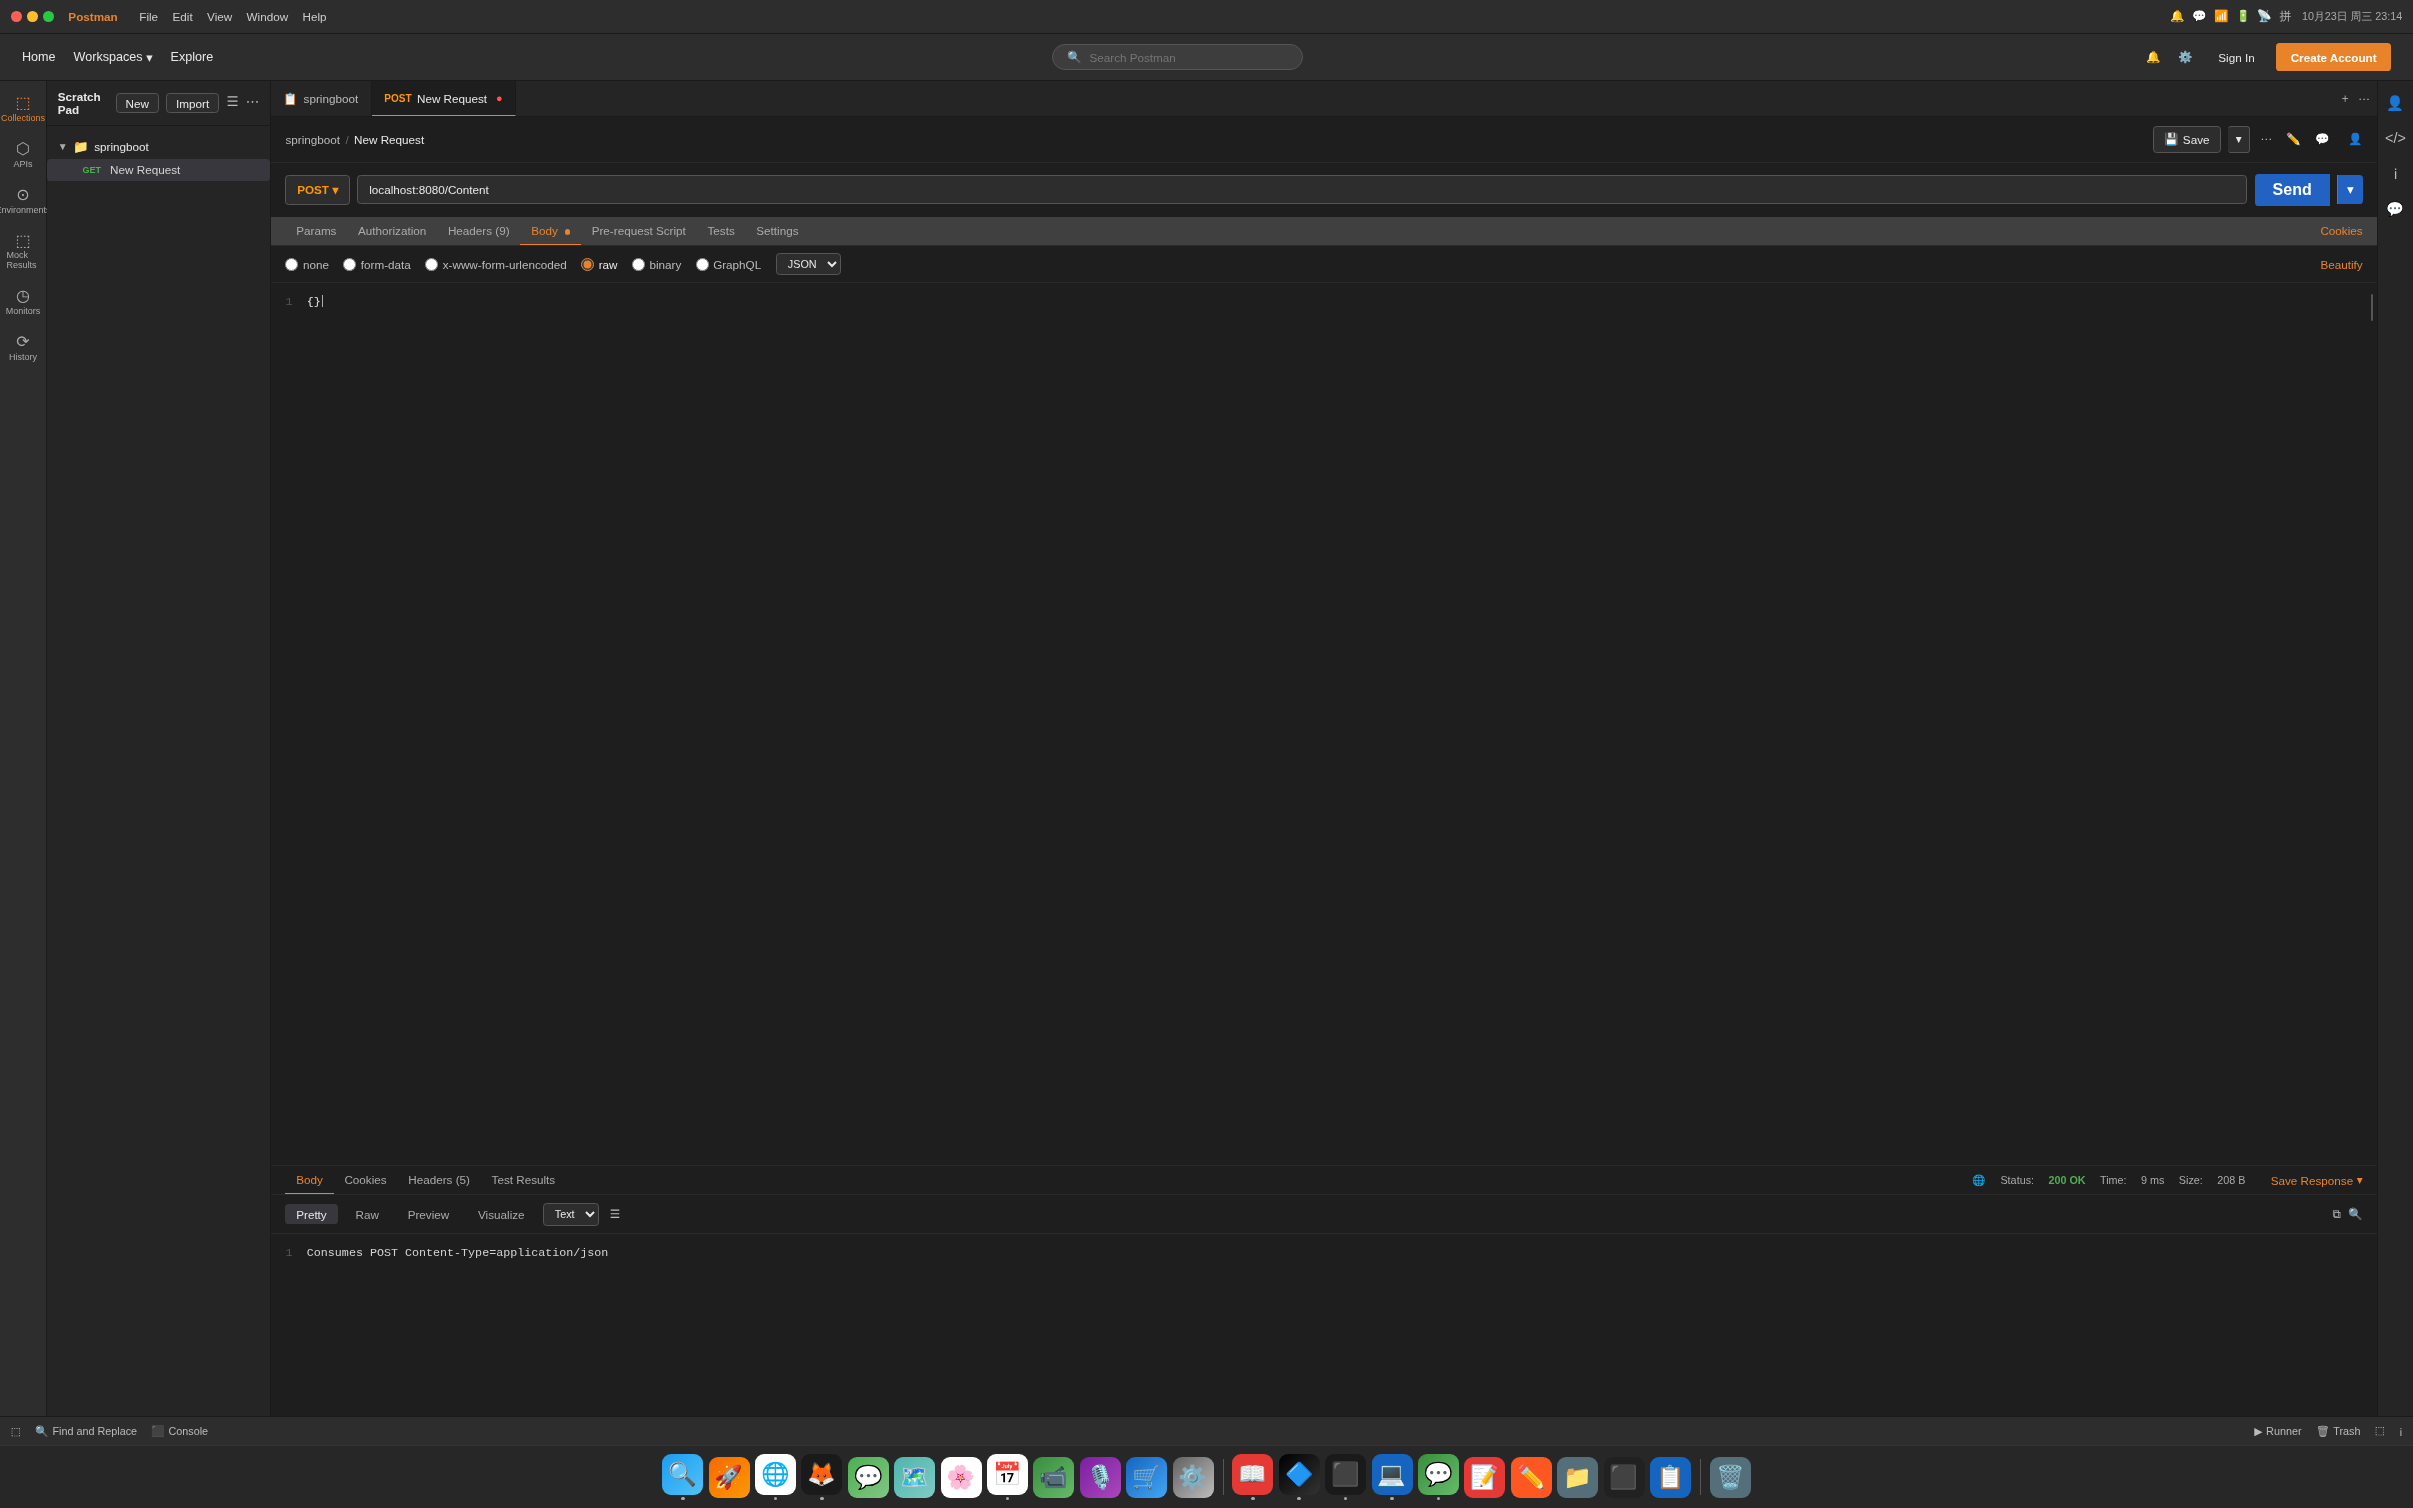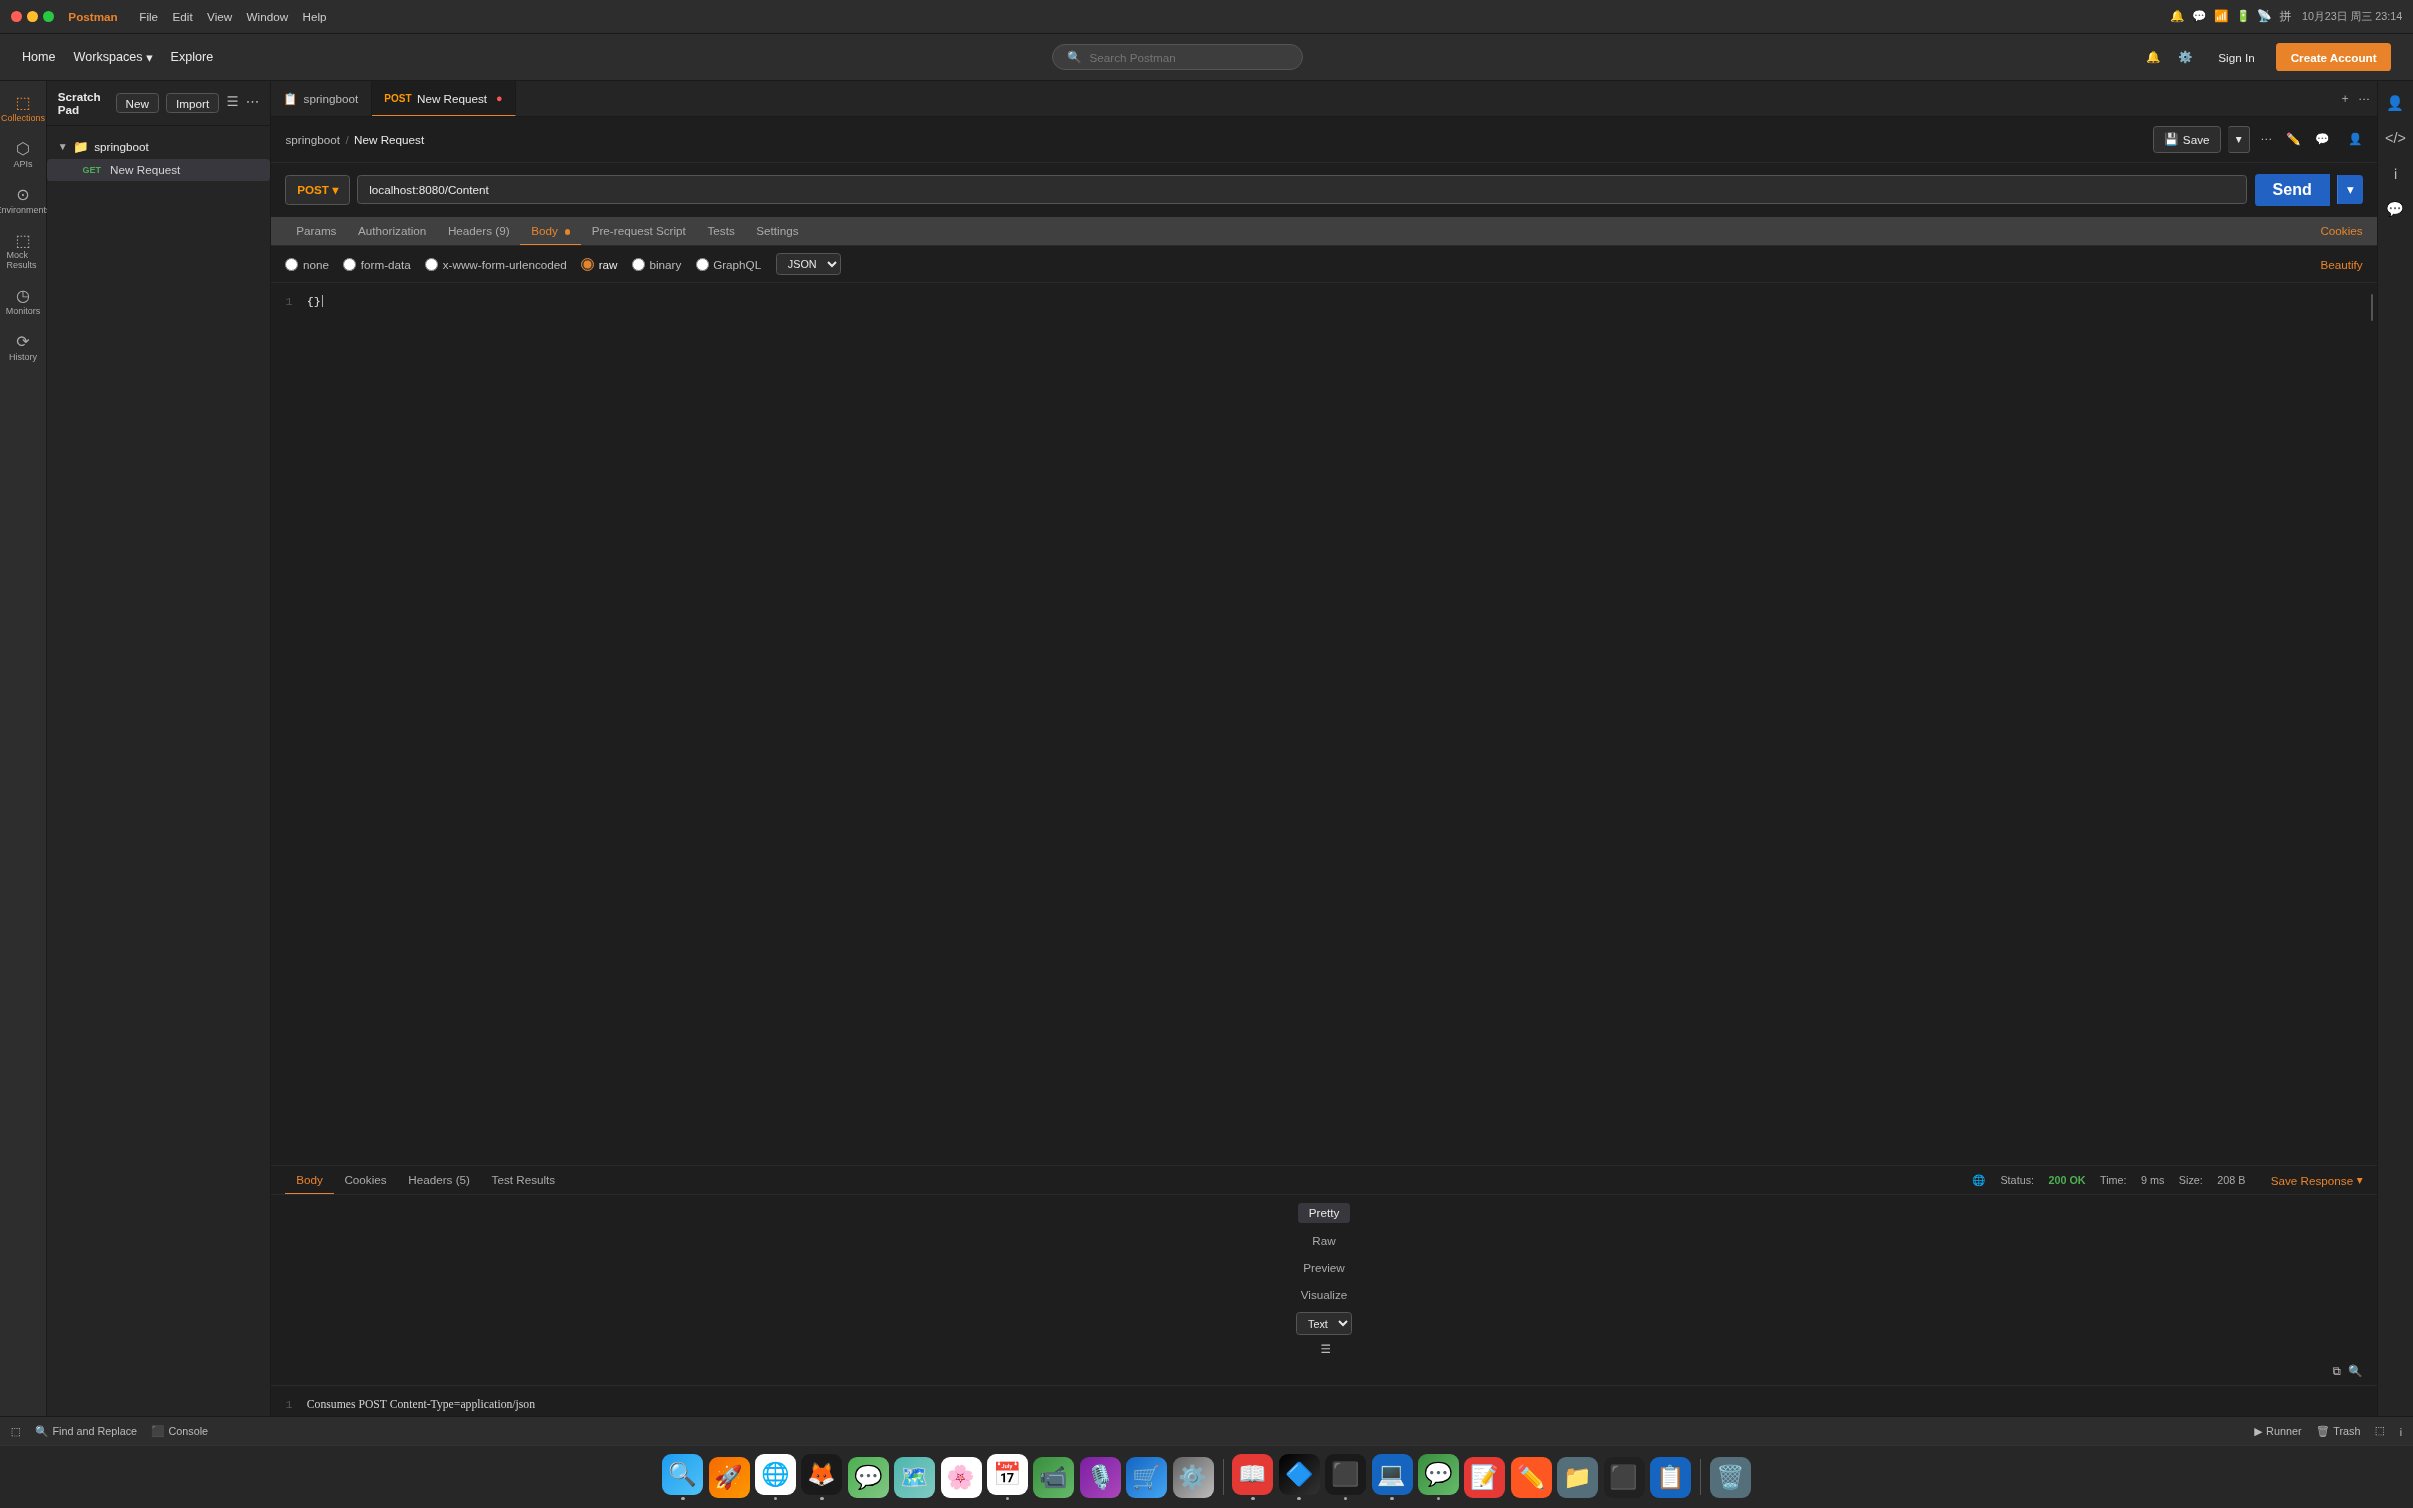--- a/index.html
+++ b/index.html
@@ -108,21 +108,21 @@
 
     
     .response-section { height: 251px; border-top: 1.8px solid #2a2a2a; display: flex; flex-direction: column; background: #1e1e1e; }
     .response-header { display: flex; align-items: center; padding: 0 14.4px; border-bottom: 0.9px solid #2a2a2a; }
     .resp-tabs { display: flex; gap: 0; }
     .resp-tab { padding: 7.2px 10.8px; font-size: 11.7px; color: #aaa; cursor: pointer; border-bottom: 1.8px solid transparent; }
     .resp-tab.active { color: #e8832a; border-bottom-color: #e8832a; }
     .resp-status { margin-left: auto; display: flex; gap: 14.4px; font-size: 10.8px; color: #aaa; align-items: center; }
     .status-ok { color: #4caf50; font-weight: 600; }
     .save-response-btn { display: flex; align-items: center; gap: 3.6px; color: #e8832a; font-size: 11.7px; cursor: pointer; margin-left: 10.8px; }
-    .resp-format-bar { display: flex; align-items: center; gap: 7.2px; padding: 7.2px 14.4px; border-bottom: 0.9px solid #2a2a2a; flex-direction: column; }
+    .resp-format-bar { display: flex; align-items: center; gap: 7.2px; padding: 7.2px 14.4px; border-bottom: 0.9px solid #2a2a2a; }
     .format-btn { padding: 3.6px 10.8px; border-radius: 3.6px; font-size: 11.7px; cursor: pointer; border: none; background: transparent; color: #aaa; }
     .format-btn.active { background: #37373d; color: #e8e8e8; }
     .format-select { background: #2d2d2d; border: 0.9px solid #555; color: #e8e8e8; padding: 3.6px 7.2px; border-radius: 3.6px; font-size: 10.8px; cursor: pointer; }
     .resp-actions { margin-left: auto; display: flex; gap: 7.2px; color: #bbb; }
     .resp-body { flex: 1; overflow: auto; padding: 10.8px 14.4px; font-family: 'Courier New', monospace; font-size: 11.7px; }
     .resp-line { display: flex; align-items: flex-start; padding: 0.9px 0; }
     .resp-line-num { color: #555; margin-right: 14.4px; user-select: none; }
 
     
     .right-sidebar { width: 36px; background: #252525; display: flex; flex-direction: column; align-items: center; padding: 7.2px 0; gap: 3.6px; border-left: 0.9px solid #1a1a1a; }
@@ -384,21 +384,21 @@
           </select>
           <span style="margin-left:3.6px;color:#bbb;cursor:pointer;">☰</span>
           <div class="resp-actions">
             <span>⧉</span>
             <span>🔍</span>
           </div>
         </div>
         <div class="resp-body">
           <div class="resp-line">
             <span class="resp-line-num">1</span>
-            <span style="font-family:Liberation Serif, serif;color:#d4d4d4;text-align:center;">Consumes POST  Content-Type=application/json</span>
+            <span style="font-family:Liberation Mono, monospace;color:#d4d4d4;text-align:center;">Consumes POST  Content-Type=application/json</span>
           </div>
         </div>
       </div>
 
     </div>
 
   </div>
 
   <div class="right-sidebar">
     <span class="right-icon">👤</span>

